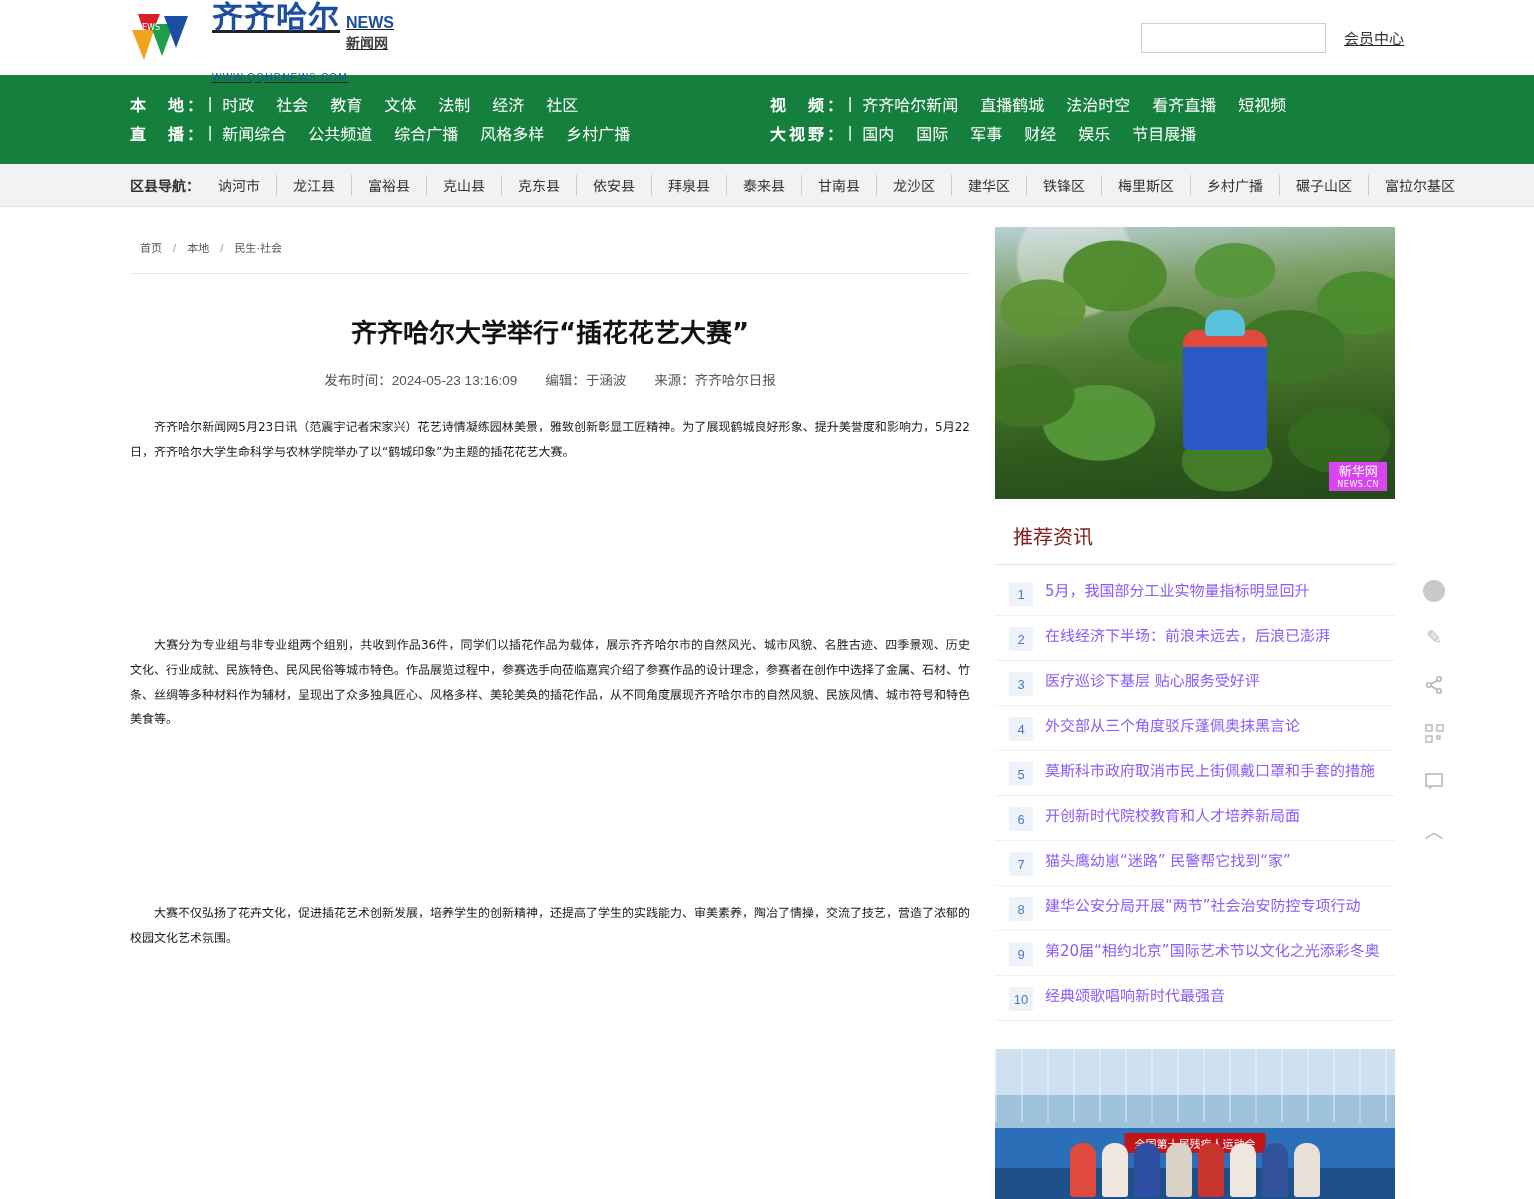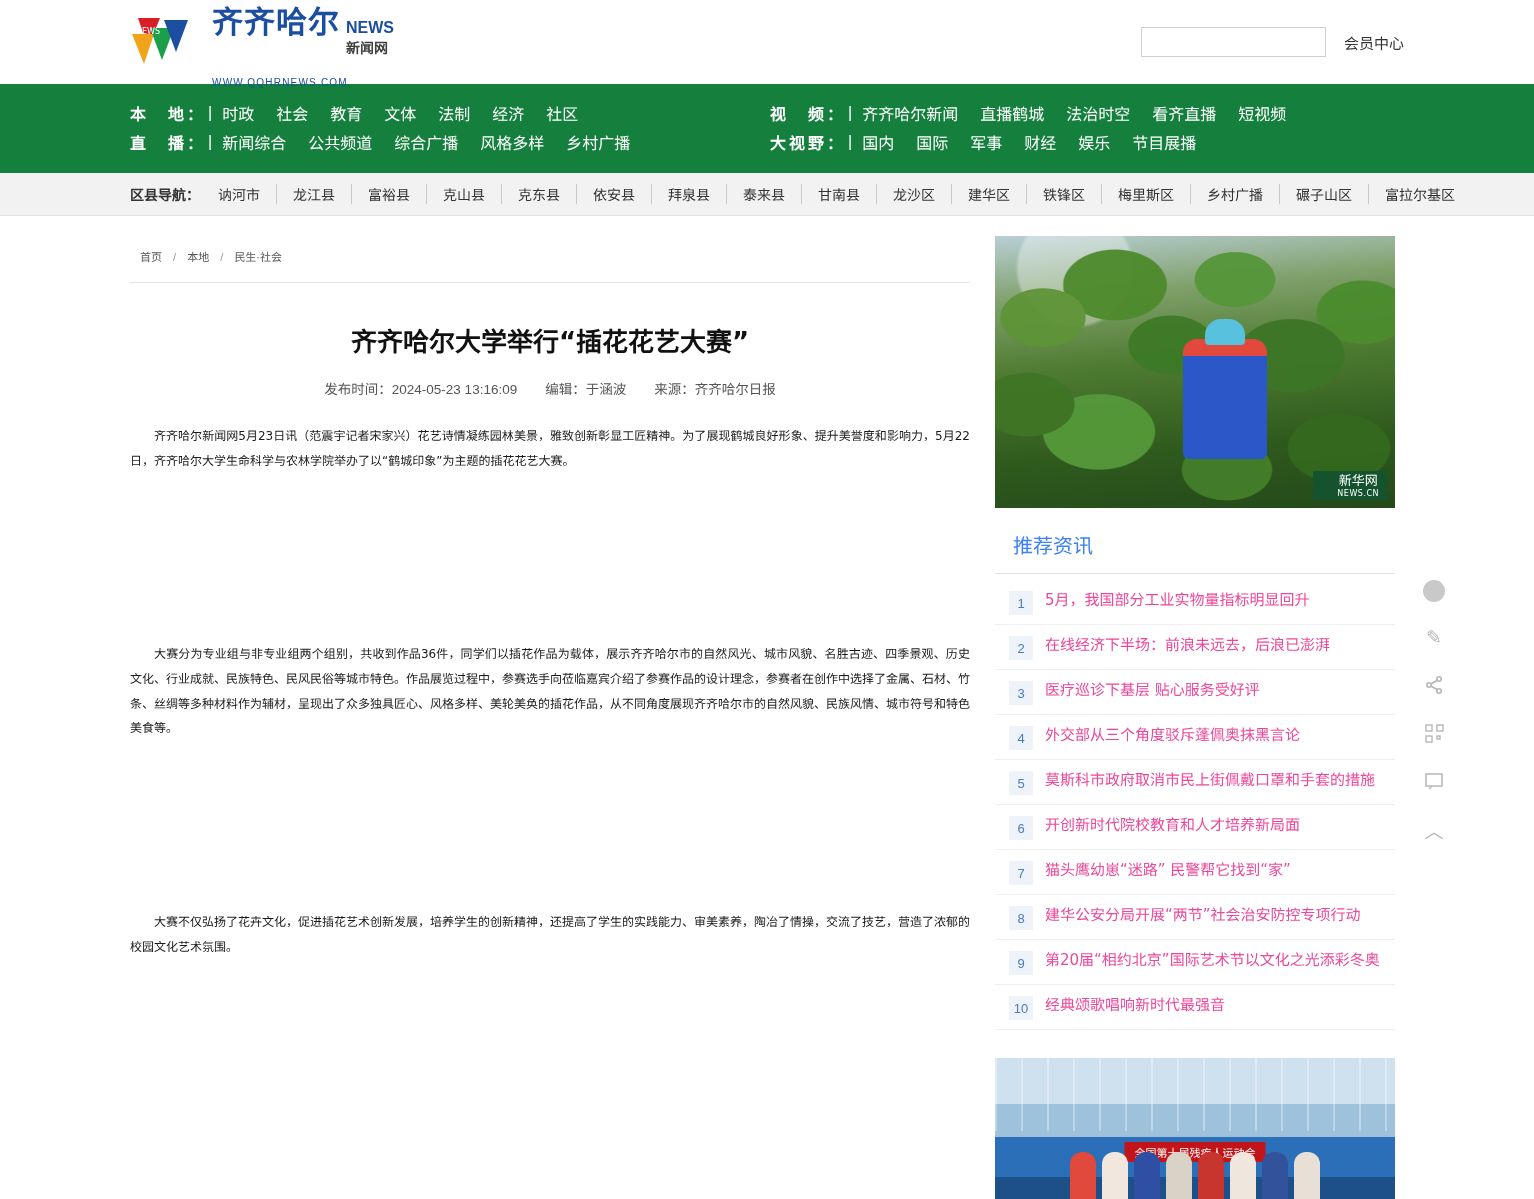--- a/index.html
+++ b/index.html
@@ -7,25 +7,26 @@
   body {
     width: 1534px;
     font-family: "Liberation Sans", "DejaVu Sans", sans-serif;
     background: #ffffff;
     color: #222;
     font-size: 15px;
   }
 
   
   .header {
-    height: 84px;
+    height: 75px;
     display: flex;
     align-items: center;
     padding: 0 130px;
     background: #fff;
+    text-decoration: underline;
   }
   .logo-wrap { display: flex; align-items: center; gap: 10px; }
   .logo-mark { width: 72px; height: 56px; position: relative; }
   .logo-text-block { display: flex; flex-direction: column; justify-content: center; gap: 18px; }
   .logo-line1 { display: flex; align-items: baseline; gap: 6px; }
   .logo-cn {
     font-size: 31px;
     font-weight: bold;
     color: #1b4da0;
     letter-spacing: 1px;
@@ -191,33 +192,33 @@
   .promo-img .worker::before {
     content: "";
     position: absolute; left: 22px; top: -20px;
     width: 40px; height: 26px;
     background: #58c1dd;
     border-radius: 16px 16px 4px 4px;
   }
   .promo-img .watermark {
     position: absolute;
     right: 8px; bottom: 8px;
-    background: #14532d;
+    background: #d946ef;
     color: #fff;
     font-size: 13px;
-    padding: 3px 8px 2px 24px;
+    padding: 3px 8px 2px 8px;
     line-height: 1.15;
     text-align: center;
     font-family: "DejaVu Sans", sans-serif;
   }
   .promo-img .watermark small { display: block; font-size: 8px; letter-spacing: .5px; }
 
   .rec-title {
     font-size: 20px;
-    color: #3b82f6;
+    color: #7f1d1d;
     padding: 22px 0 14px 18px;
     border-bottom: 1px solid #e2e2e2;
     font-family: Liberation Mono, monospace;
   }
   .rec-list { list-style: none; margin: 0; padding: 6px 0 10px 0; }
   .rec-list li {
     display: flex;
     align-items: flex-start;
     gap: 12px;
     padding: 9px 6px 9px 14px;
@@ -227,21 +228,21 @@
     width: 24px; height: 24px;
     min-width: 24px;
     background: #eef3fa;
     color: #4b7bbd;
     font-size: 13px;
     display: flex; align-items: center; justify-content: center;
     margin-top: 2px;
   }
   .rec-text {
     font-size: 15px;
-    color: #ec4899;
+    color: #8b5cf6;
     line-height: 1.55;
     text-decoration: none;
     font-family: "DejaVu Sans", sans-serif;
   }
 
   .promo-img2 {
     width: 400px;
     height: 152px;
     margin-top: 18px;
     position: relative;

